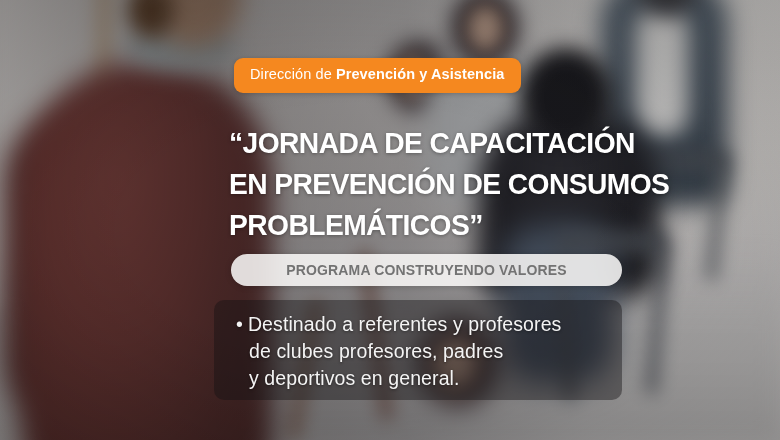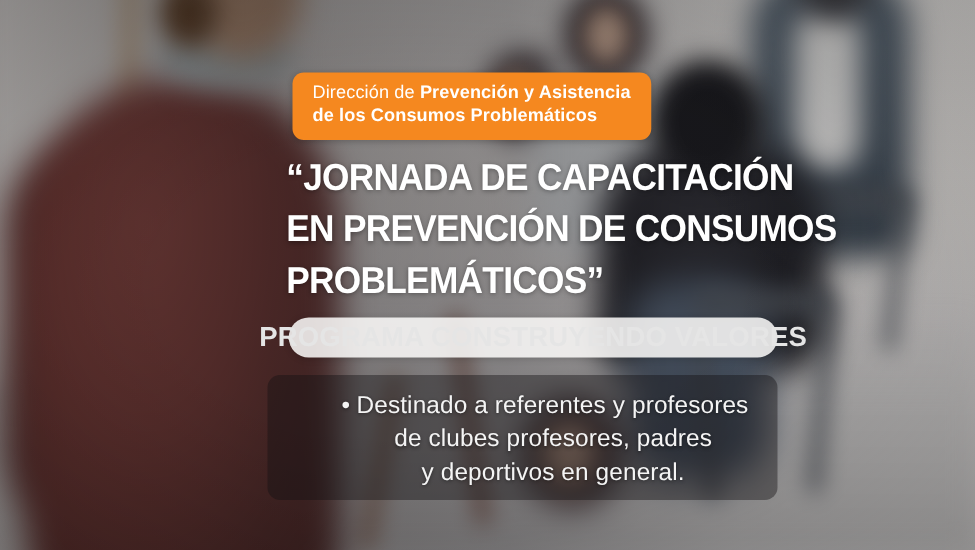--- a/index.html
+++ b/index.html
@@ -284,22 +284,22 @@
     left: 231px; top: 254px;
     width: 391px; height: 32px;
     border-radius: 16px;
     background: rgba(252,250,249,0.86);
     display: flex;
     align-items: center;
     justify-content: center;
     box-shadow: 0 1px 6px rgba(0,0,0,.18);
   }
   .program-pill span {
-    color: #e5e5e5;
-    font-size: 22px;
+    color: #737373;
+    font-size: 14px;
     font-weight: 700;
     letter-spacing: .15px;
     white-space: nowrap;
   }
 
   .audience-panel {
     position: absolute;
     left: 214px; top: 300px;
     width: 408px; height: 100px;
     border-radius: 10px;
@@ -309,21 +309,21 @@
     position: absolute;
     left: 236px; top: 311px;
     width: 400px;
     color: #f4f4f4;
     font-size: 19.5px;
     line-height: 27px;
     font-weight: 400;
     letter-spacing: .1px;
     text-shadow: 0 1px 3px rgba(0,0,0,.45);
   }
-  .audience-text .bul { display: block; white-space: nowrap; text-align: center; }
+  .audience-text .bul { display: block; white-space: nowrap; }
   .audience-text .dot { margin-right: 5px; }
   .audience-text .ind { padding-left: 13px; }
 </style>
 </head>
 <body>
 
 <div id="poster">
 
   <div class="bg-layer">
     <div class="bg-base"></div>
@@ -367,21 +367,20 @@
       <div class="fg-person-hair"></div>
     </div>
     <div class="bg-shade"></div>
     <div class="bg-vignette"></div>
   </div>
 
   <div class="content">
 
     <div class="org-badge">
       <span class="thin">Dirección de </span><span class="bold">Prevención y Asistencia</span><br>
-      <span class="bold">de los Consumos Problemáticos</span>
     </div>
 
     <div class="title">
       <span class="tl">“JORNADA DE CAPACITACIÓN</span>
       <span class="tl">EN PREVENCIÓN DE CONSUMOS</span>
       <span class="tl">PROBLEMÁTICOS”</span>
     </div>
 
     <div class="program-pill">
       <span>PROGRAMA CONSTRUYENDO VALORES</span>

